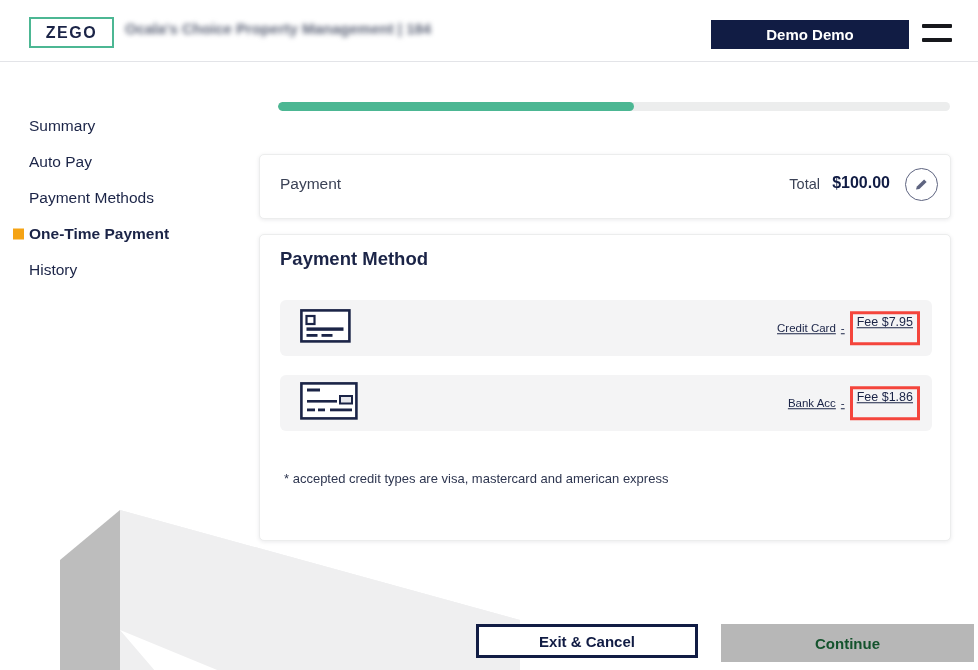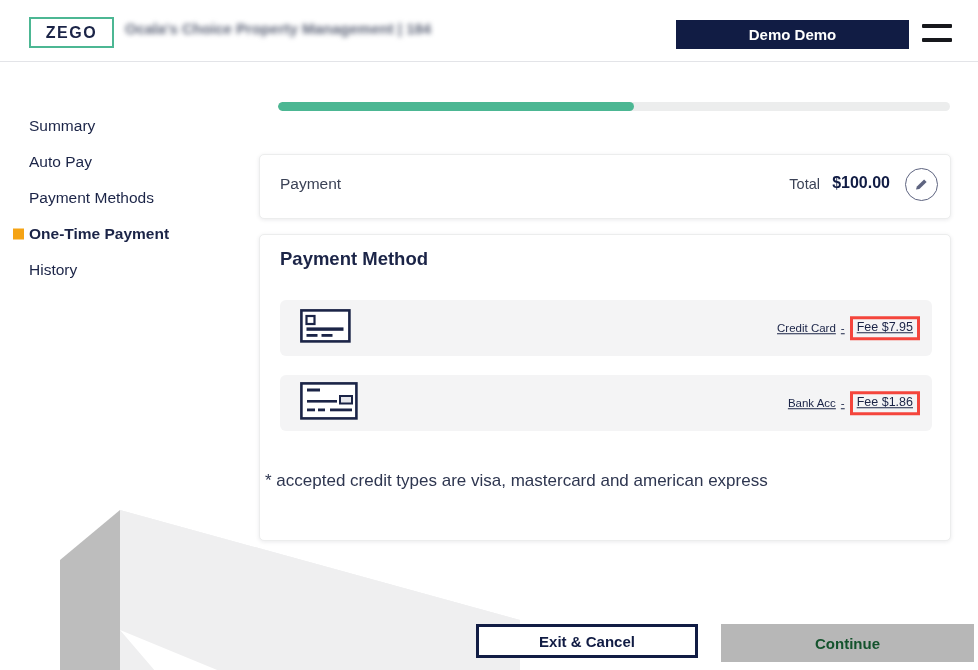--- a/index.html
+++ b/index.html
@@ -69,21 +69,21 @@
     color: #5d6478;
     filter: blur(2.6px);
     white-space: nowrap;
     user-select: none;
   }
 
   .user-button {
     position: absolute;
     right: 69px;
     top: 20px;
-    width: 233px;
+    width: 198px;
     height: 29px;
     background: #111c44;
     color: #ffffff;
     font-size: 15px;
     font-weight: bold;
     border: none;
     display: flex;
     align-items: center;
     justify-content: center;
     cursor: pointer;
@@ -279,29 +279,29 @@
   }
   .method-dash {
     font-size: 11.5px;
     color: #1b2447;
   }
   .method-fee {
     font-size: 12.5px;
     color: #1b2447;
     white-space: nowrap;
     border: 3px solid #f4453c;
-    padding: 2px 4px 3px 4px;
+    padding: 2px 4px 13px 4px;
     line-height: 1;
   }
 
   .footnote {
     position: absolute;
-    left: 5px;
+    left: 24px;
     top: 236px;
-    font-size: 17px;
+    font-size: 13px;
     color: #2e3650;
     white-space: nowrap;
   }
 
   
   .footer-buttons {
     position: absolute;
     left: 0;
     top: 559px;
     width: 720px;

